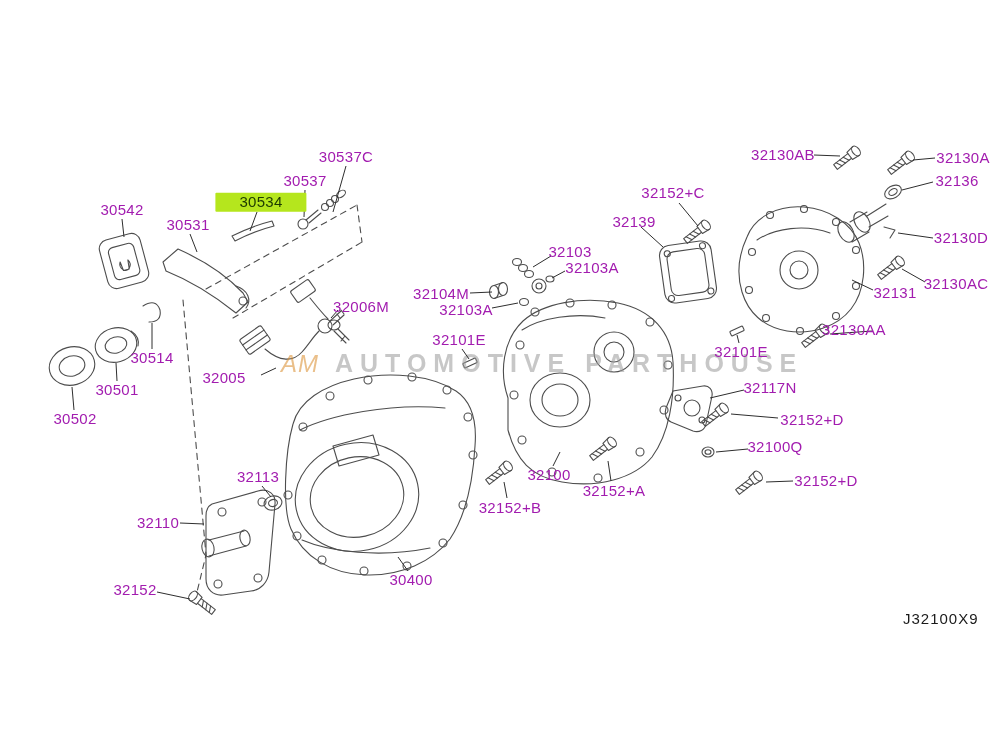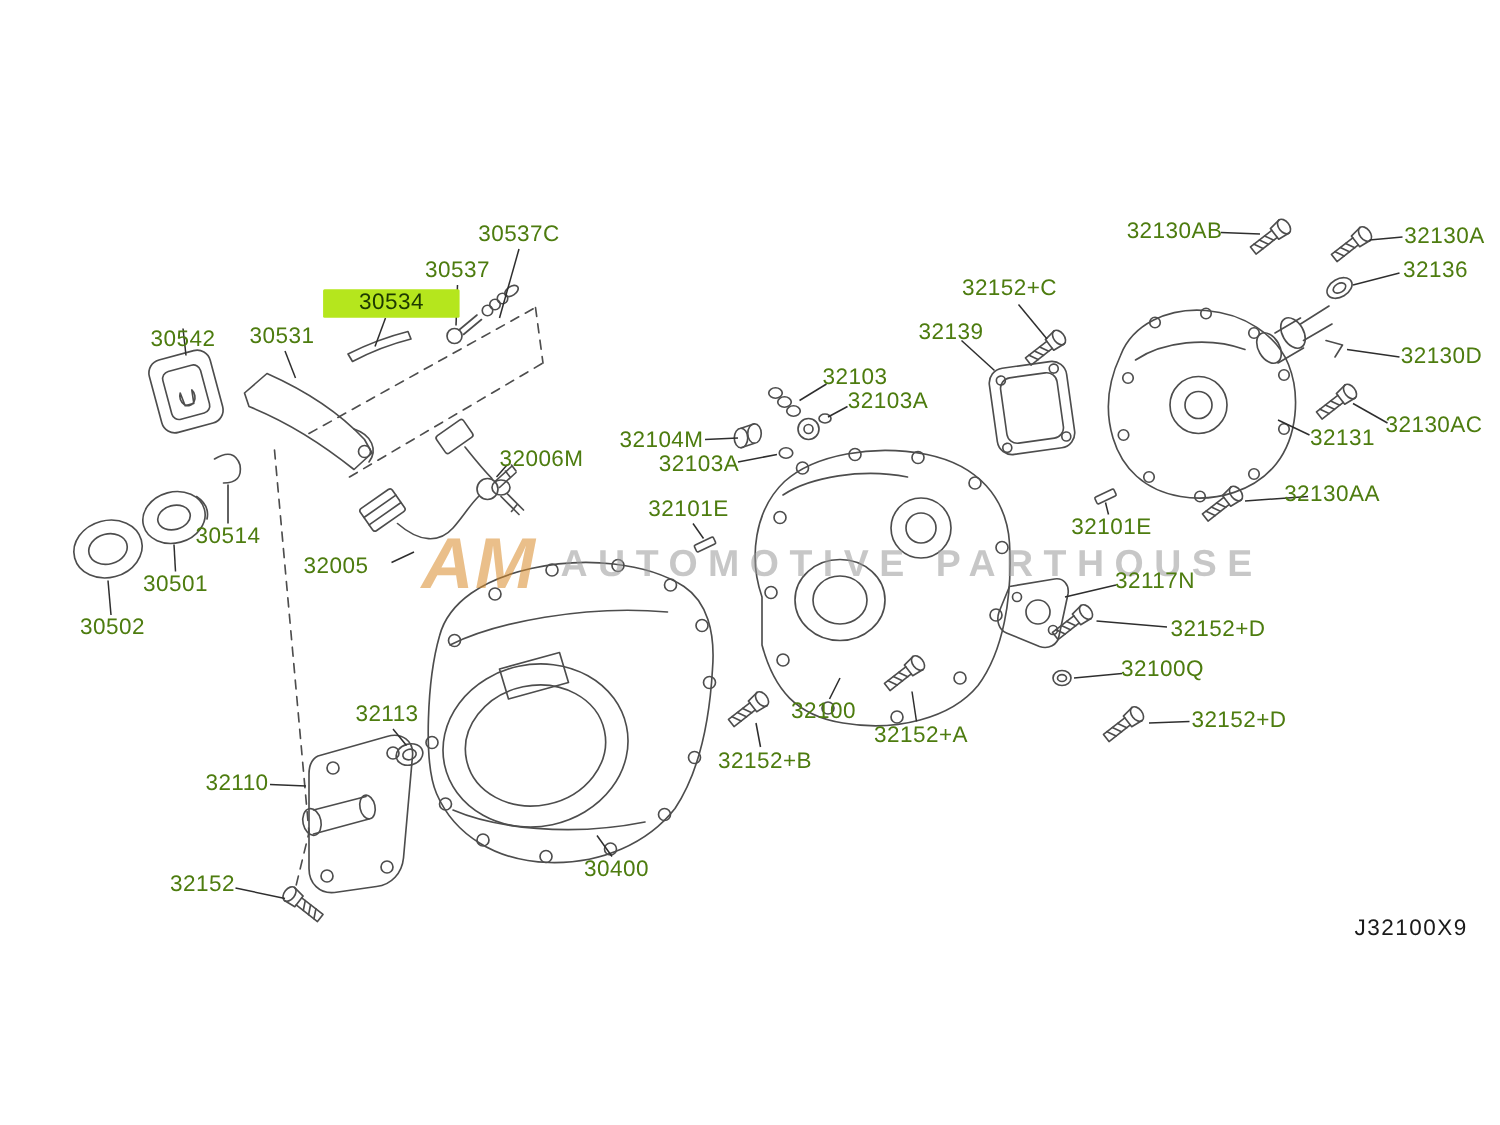--- a/index.html
+++ b/index.html
@@ -1,25 +1,25 @@
 <!DOCTYPE html>
 <html style="--hl: #b5e61d;"><head>
 <meta charset="utf-8">
 <style>
   html,body{margin:0;padding:0;background:#fff;}
   .stage{position:relative;width:1000px;height:750px;background:#ffffff;overflow:hidden;
          font-family:"Liberation Sans", sans-serif;}
   .art,.overlay{position:absolute;left:0;top:0;width:1000px;height:750px;pointer-events:none;}
   #leader-layer line{stroke:#2e2e2e;stroke-width:1;}
-  .part-label{position:absolute;transform:translate(-50%,-50%);font-size:15px;color:#4d7c0f;
+  .part-label{position:absolute;transform:translate(-50%,-50%);font-size:15px;color:#a21caf;
               white-space:nowrap;letter-spacing:.3px;cursor:pointer;line-height:1.1;}
   .part-label.highlighted{background:var(--hl,#b5e61d);padding:1px 24px;border-radius:1px;color:#1d3a00;}
   .watermark{position:absolute;left:281px;top:349px;display:flex;align-items:center;gap:16px;
              opacity:.55;pointer-events:none;}
-  .wm-logo{font-weight:bold;font-style:italic;font-size:48px;color:#d98c2b;letter-spacing:1px;}
+  .wm-logo{font-weight:normal;font-style:italic;font-size:24px;color:#d98c2b;letter-spacing:1px;}
   .wm-text{font-weight:bold;font-size:25px;color:#9b9b9b;letter-spacing:7px;}
   .diagram-code{position:absolute;left:903px;top:610px;font-size:15px;color:#1a1a1a;letter-spacing:1px;}
 </style>
 </head>
 <body>
 
 <div class="stage">
 
   <svg class="art" viewBox="0 0 1000 750">
     <defs>
@@ -285,36 +285,36 @@
       <line x1="793" y1="481" x2="766" y2="482"></line>
       <line x1="180" y1="523" x2="204" y2="524"></line>
       <line x1="408" y1="571" x2="398" y2="557"></line>
       <line x1="157" y1="592" x2="190" y2="599"></line>
     </svg>
 
   <div id="label-layer">
       <div class="part-label" style="left: 346px; top: 157px;">30537C</div>
       <div class="part-label" style="left: 305px; top: 181px;">30537</div>
       <div class="part-label highlighted" style="left: 261px; top: 202px;">30534</div>
-      <div class="part-label" style="left: 122px; top: 227px; text-align: right;">30542</div>
+      <div class="part-label" style="left: 122px; top: 210px; text-align: right;">30542</div>
       <div class="part-label" style="left: 188px; top: 225px;">30531</div>
       <div class="part-label" style="left: 783px; top: 155px;">32130AB</div>
       <div class="part-label" style="left: 963px; top: 158px;">32130A</div>
       <div class="part-label" style="left: 957px; top: 181px;">32136</div>
       <div class="part-label" style="left: 673px; top: 193px;">32152+C</div>
       <div class="part-label" style="left: 634px; top: 222px;">32139</div>
       <div class="part-label" style="left: 961px; top: 238px;">32130D</div>
       <div class="part-label" style="left: 570px; top: 252px;">32103</div>
       <div class="part-label" style="left: 592px; top: 268px;">32103A</div>
       <div class="part-label" style="left: 441px; top: 294px;">32104M</div>
       <div class="part-label" style="left: 466px; top: 310px;">32103A</div>
       <div class="part-label" style="left: 956px; top: 284px;">32130AC</div>
       <div class="part-label" style="left: 895px; top: 293px;">32131</div>
       <div class="part-label" style="left: 361px; top: 307px;">32006M</div>
-      <div class="part-label" style="left: 854px; top: 330px; margin-left: 34px;">32130AA</div>
+      <div class="part-label" style="left: 854px; top: 330px;">32130AA</div>
       <div class="part-label" style="left: 459px; top: 340px;">32101E</div>
       <div class="part-label" style="left: 741px; top: 352px;">32101E</div>
       <div class="part-label" style="left: 152px; top: 358px;">30514</div>
       <div class="part-label" style="left: 224px; top: 378px;">32005</div>
       <div class="part-label" style="left: 117px; top: 390px;">30501</div>
       <div class="part-label" style="left: 770px; top: 388px;">32117N</div>
       <div class="part-label" style="left: 75px; top: 419px;">30502</div>
       <div class="part-label" style="left: 812px; top: 420px;">32152+D</div>
       <div class="part-label" style="left: 775px; top: 447px;">32100Q</div>
       <div class="part-label" style="left: 258px; top: 477px;">32113</div>

